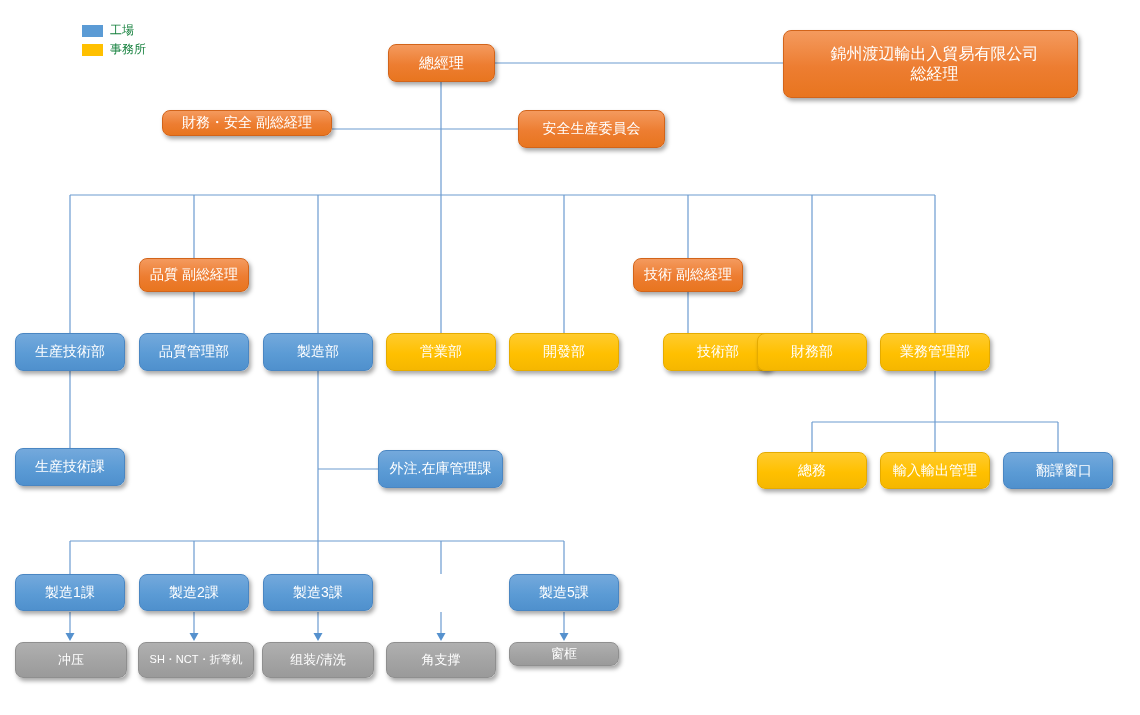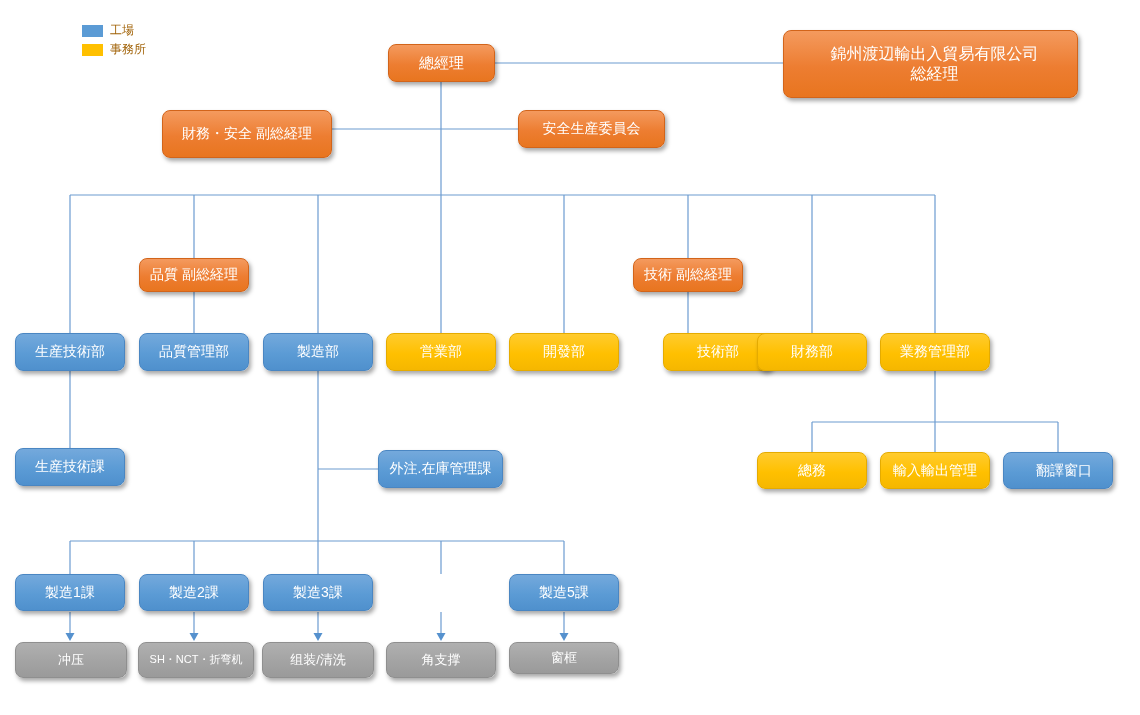--- a/index.html
+++ b/index.html
@@ -17,21 +17,21 @@
   .node.blue{background:linear-gradient(180deg,#74a9dc 0%,#5b9bd5 55%,#4f90cd 100%);border:1px solid #4a86c2;}
   .node.yellow{background:linear-gradient(180deg,#ffcb2e 0%,#ffc000 55%,#f5b700 100%);border:1px solid #e5ab00;}
   .node.gray{background:linear-gradient(180deg,#b0b0b0 0%,#a3a3a3 55%,#9a9a9a 100%);border:1px solid #8f8f8f;}
   .node.big{font-size:16px;flex-direction:column;padding-left:8px;}
   .node.title{font-size:15px;}
   .node.small{font-size:11px;}
   .node.gsmall{font-size:13px;}
   .legend{position:absolute;left:82px;top:22px;z-index:3;}
   .legend-row{display:flex;align-items:center;margin-bottom:2px;}
   .legend-swatch{width:21px;height:12px;margin-right:7px;}
-  .legend-label{font-size:12px;color:#a16207;}
+  .legend-label{font-size:12px;color:#15803d;}
 </style>
 </head>
 <body>
 
 <div class="canvas">
 
   <svg class="wires" width="1140" height="715">
     <g stroke="#6C9BD0" stroke-width="1.2" fill="none">
 
       <path d="M495,63 H783"></path>
@@ -94,21 +94,21 @@
     </div>
   </div>
 
   <div class="node orange title" style="left:388px;top:44px;width:107px;height:38px;">總經理</div>
 
   <div class="node orange big" style="left:783px;top:30px;width:295px;height:68px;">
     <span>錦州渡辺輸出入貿易有限公司</span>
     <span>総経理</span>
   </div>
 
-  <div class="node orange" style="left:162px;top:110px;width:170px;height:48px;">財務・安全 副総経理</div>
+  <div class="node orange" style="left:162px;top:110px;width:170px;height:26px;">財務・安全 副総経理</div>
 
   <div class="node orange" style="left:518px;top:110px;width:147px;height:38px;">安全生産委員会</div>
 
   <div class="node orange" style="left:139px;top:258px;width:110px;height:34px;">品質 副総経理</div>
 
   <div class="node orange" style="left:633px;top:258px;width:110px;height:34px;">技術 副総経理</div>
 
   <div class="node blue" style="left:15px;top:333px;width:110px;height:38px;">生産技術部</div>
   <div class="node blue" style="left:139px;top:333px;width:110px;height:38px;">品質管理部</div>
   <div class="node blue" style="left:263px;top:333px;width:110px;height:38px;">製造部</div>
@@ -126,15 +126,15 @@
 
   <div class="node blue" style="left:15px;top:574px;width:110px;height:37px;">製造1課</div>
   <div class="node blue" style="left:139px;top:574px;width:110px;height:37px;">製造2課</div>
   <div class="node blue" style="left:263px;top:574px;width:110px;height:37px;">製造3課</div>
   <div class="node blue" style="left:509px;top:574px;width:110px;height:37px;">製造5課</div>
 
   <div class="node gray gsmall" style="left:15px;top:642px;width:112px;height:36px;">冲压</div>
   <div class="node gray small" style="left:138px;top:642px;width:116px;height:36px;">SH・NCT・折弯机</div>
   <div class="node gray gsmall" style="left:262px;top:642px;width:112px;height:36px;">组装/清洗</div>
   <div class="node gray gsmall" style="left:386px;top:642px;width:110px;height:36px;">角支撑</div>
-  <div class="node gray gsmall" style="left:509px;top:642px;width:110px;height:32px;">窗框</div>
+  <div class="node gray gsmall" style="left:509px;top:642px;width:110px;height:24px;">窗框</div>
 
 </div>
 
 </body></html>

